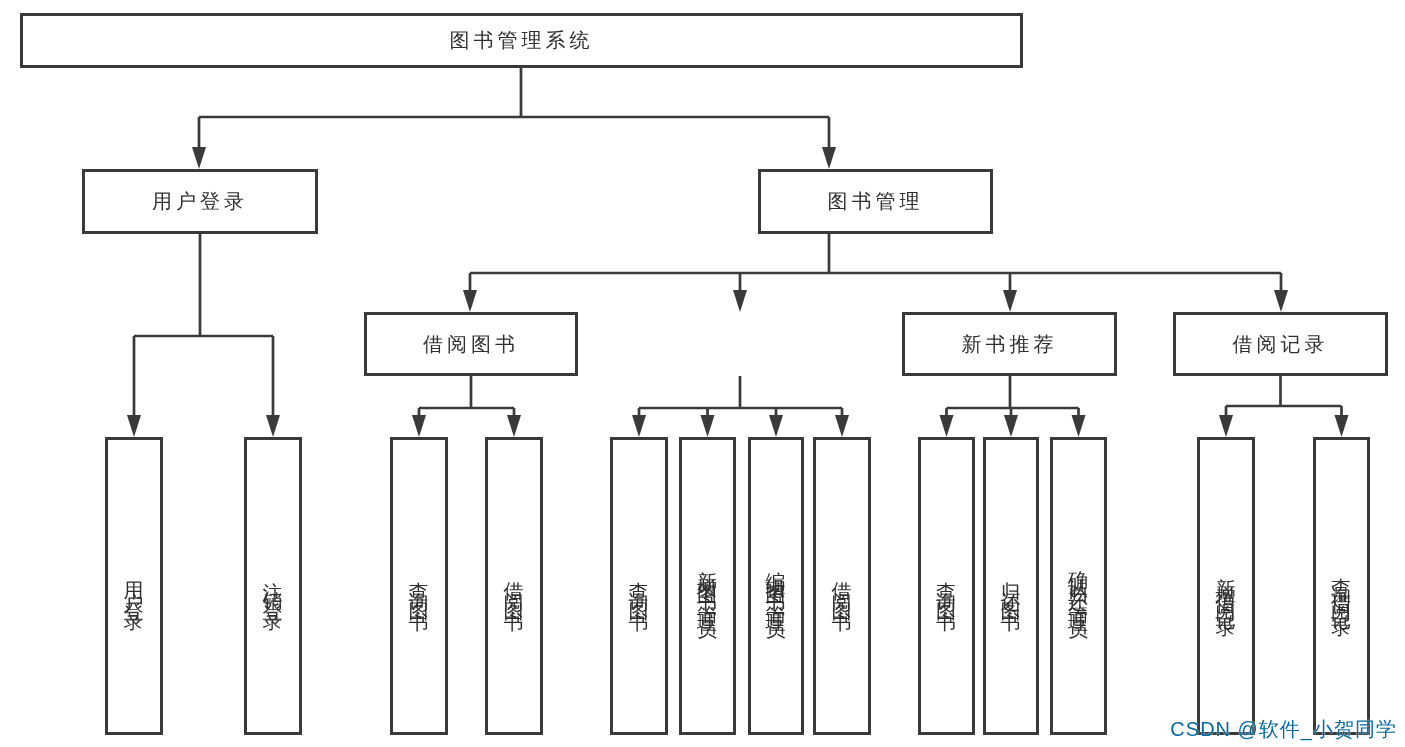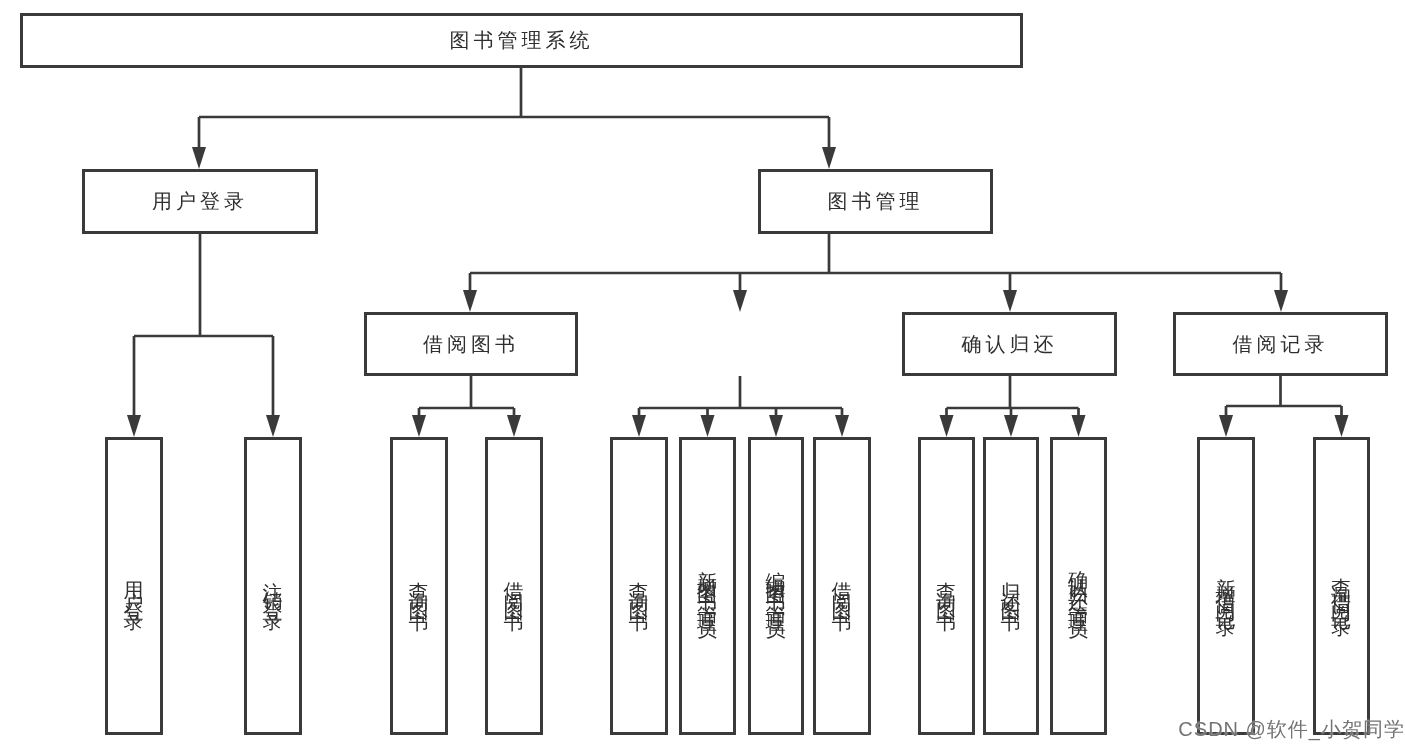--- a/index.html
+++ b/index.html
@@ -57,24 +57,24 @@
   .n-f6  { left: 679px;  width: 57px; letter-spacing: 7px; }
   .n-f7  { left: 748px;  width: 56px; letter-spacing: 7px; }
   .n-f8  { left: 813px;  width: 58px; }
   .n-f9  { left: 918px;  width: 57px; }
   .n-f10 { left: 983px;  width: 56px; }
   .n-f11 { left: 1050px; width: 57px; letter-spacing: 7px; }
   .n-f12 { left: 1197px; width: 58px; letter-spacing: 8px; }
   .n-f13 { left: 1313px; width: 57px; letter-spacing: 8px; }
   #watermark {
     position: absolute;
-    right: 0;
+    right: 8px;
     bottom: 4px;
     font-size: 20px;
-    color: #737373;
+    color: #0369a1;
     letter-spacing: 1px;
     text-shadow: 0 0 2px #ffffff;
   }
 </style>
 </head>
 <body>
 
 <div id="canvas">
 
   <svg id="connectors" viewBox="0 0 1405 747" xmlns="http://www.w3.org/2000/svg">
@@ -116,21 +116,21 @@
       <polygon points="1334.5,415 1348.5,415 1341.5,437"></polygon>
     </g>
   </svg>
 
   <div class="node n-root">图书管理系统</div>
 
   <div class="node n-l2a">用户登录</div>
   <div class="node n-l2b">图书管理</div>
 
   <div class="node n-l3a">借阅图书</div>
-  <div class="node n-l3c">确认归还</div>
+  <div class="node n-l3c">新书推荐</div>
   <div class="node n-l3d">借阅记录</div>
 
   <div class="node vnode leaf n-f1">用户登录</div>
   <div class="node vnode leaf n-f2">注销登录</div>
   <div class="node vnode leaf n-f3">查询图书</div>
   <div class="node vnode leaf n-f4">借阅图书</div>
   <div class="node vnode leaf n-f5">查询图书</div>
   <div class="node vnode leaf n-f6">新增图书（管理员）</div>
   <div class="node vnode leaf n-f7">编辑图书（管理员）</div>
   <div class="node vnode leaf n-f8">借阅图书</div>

